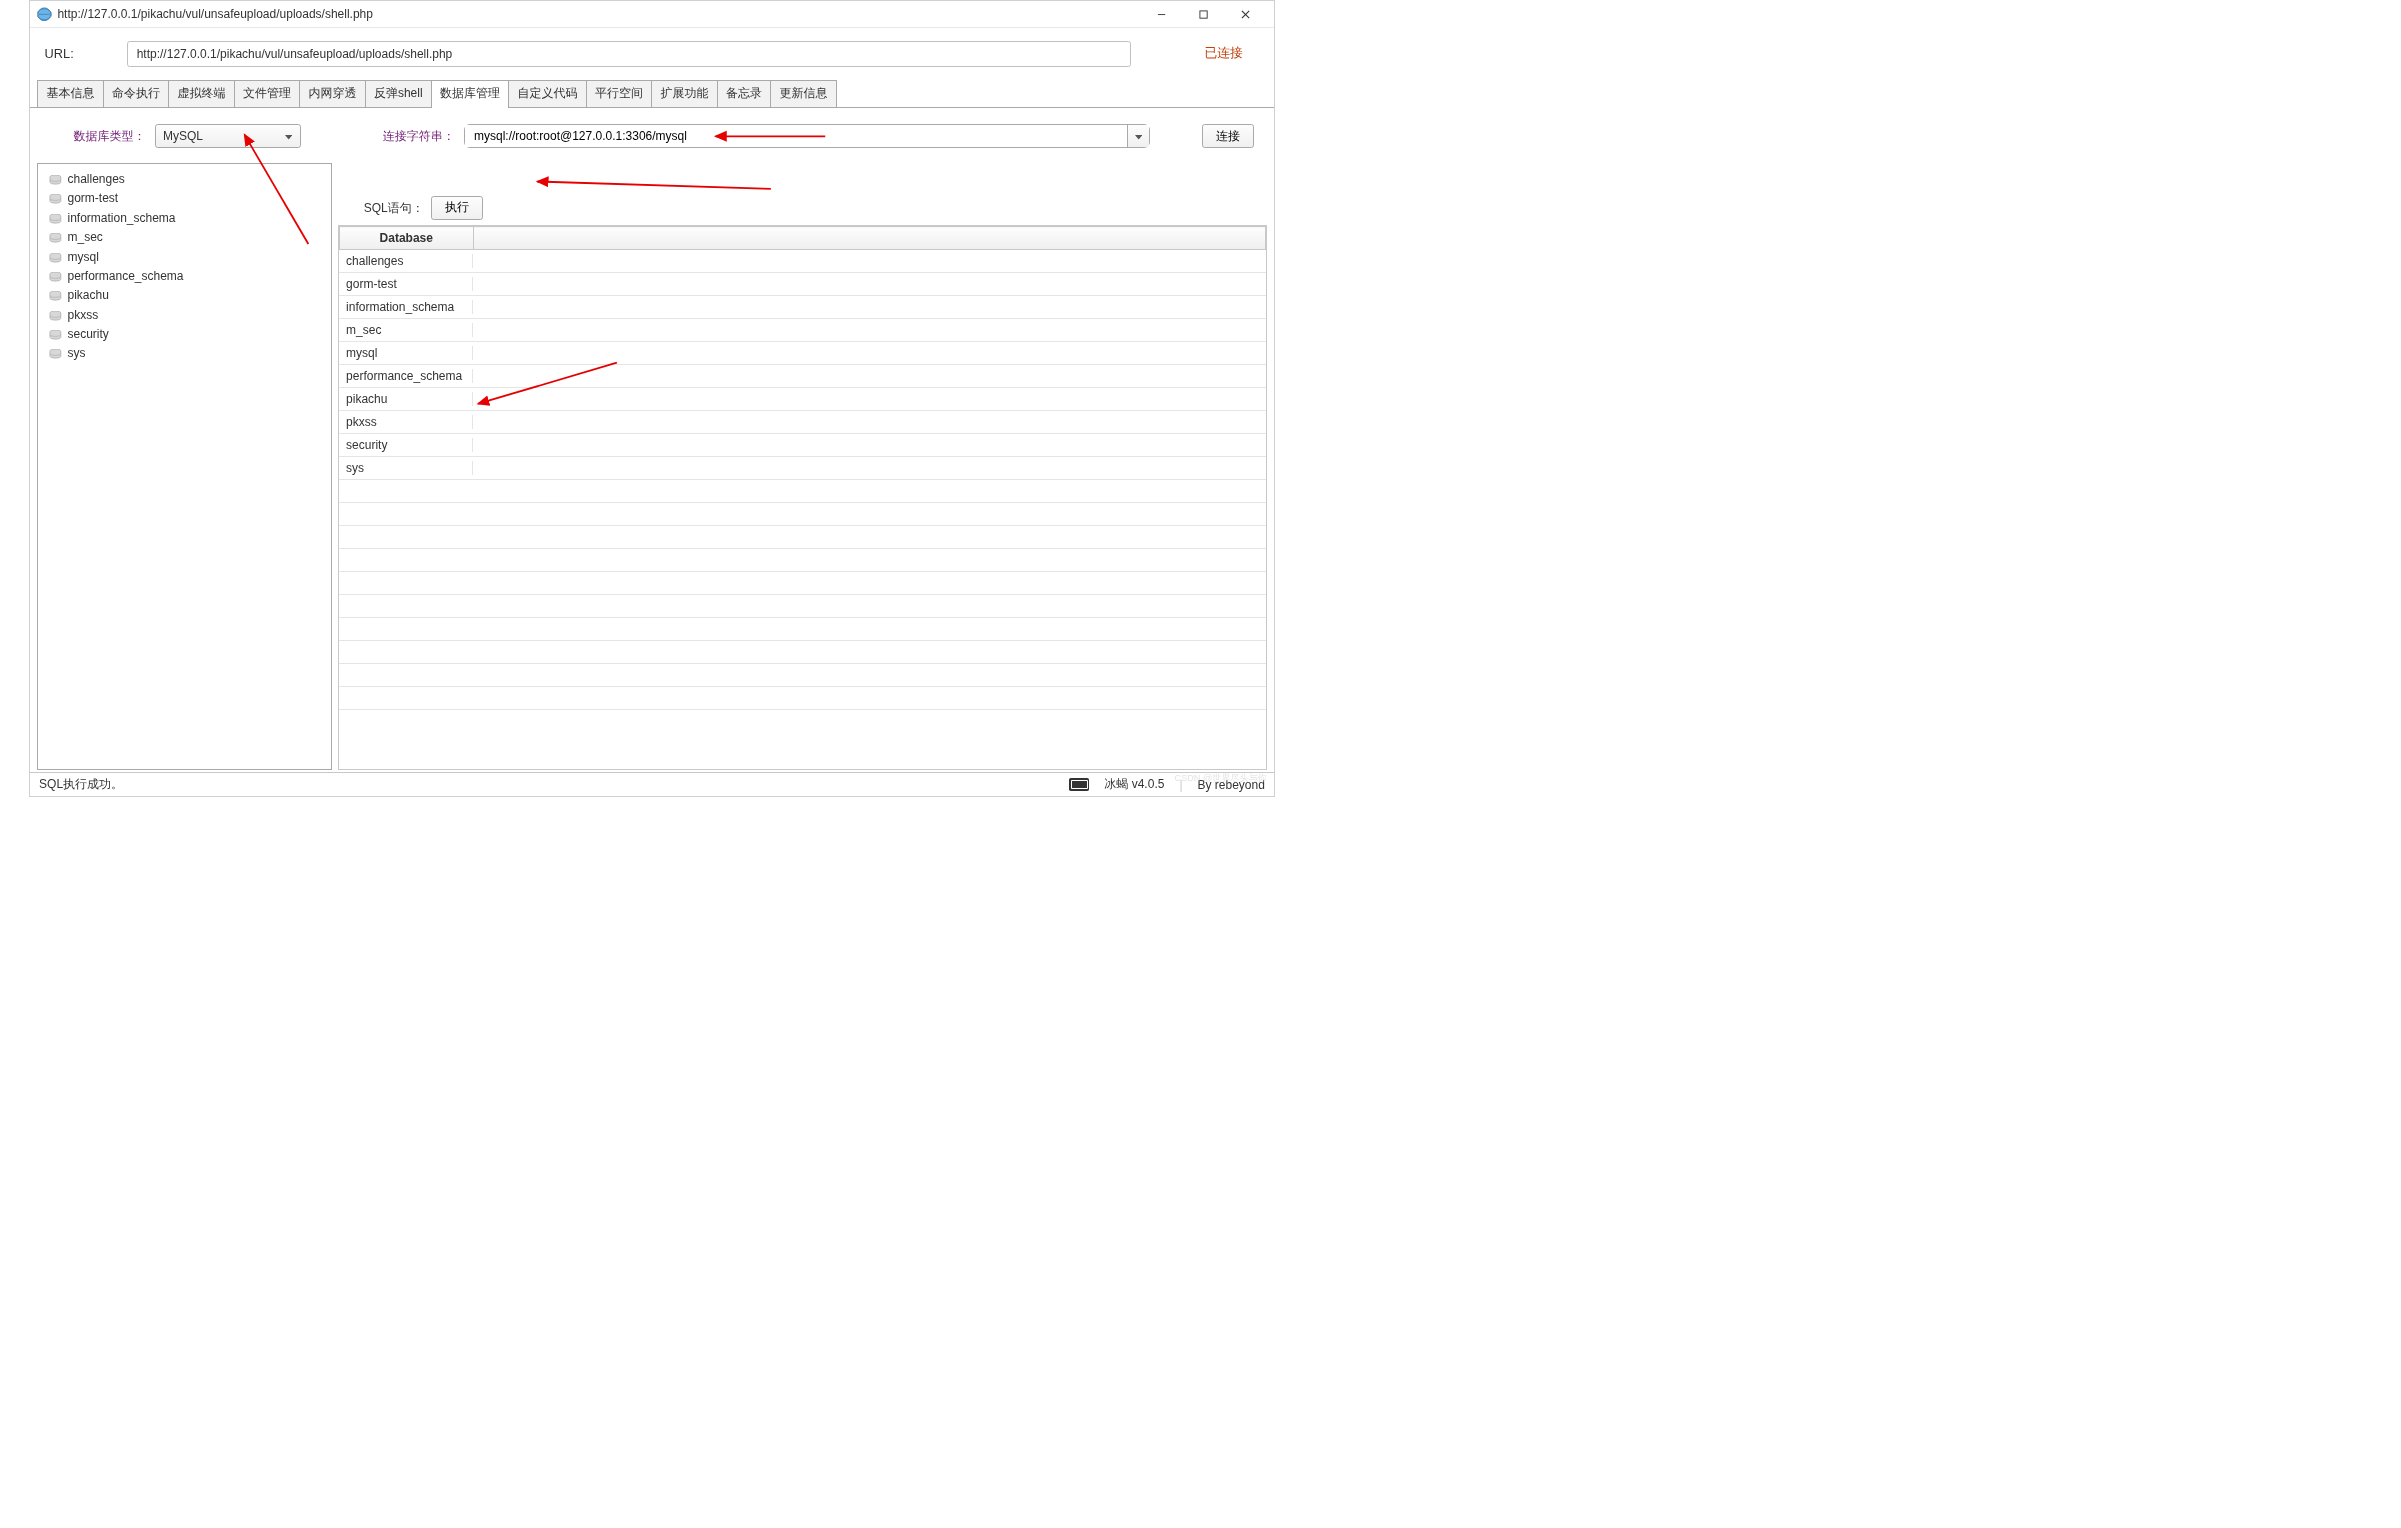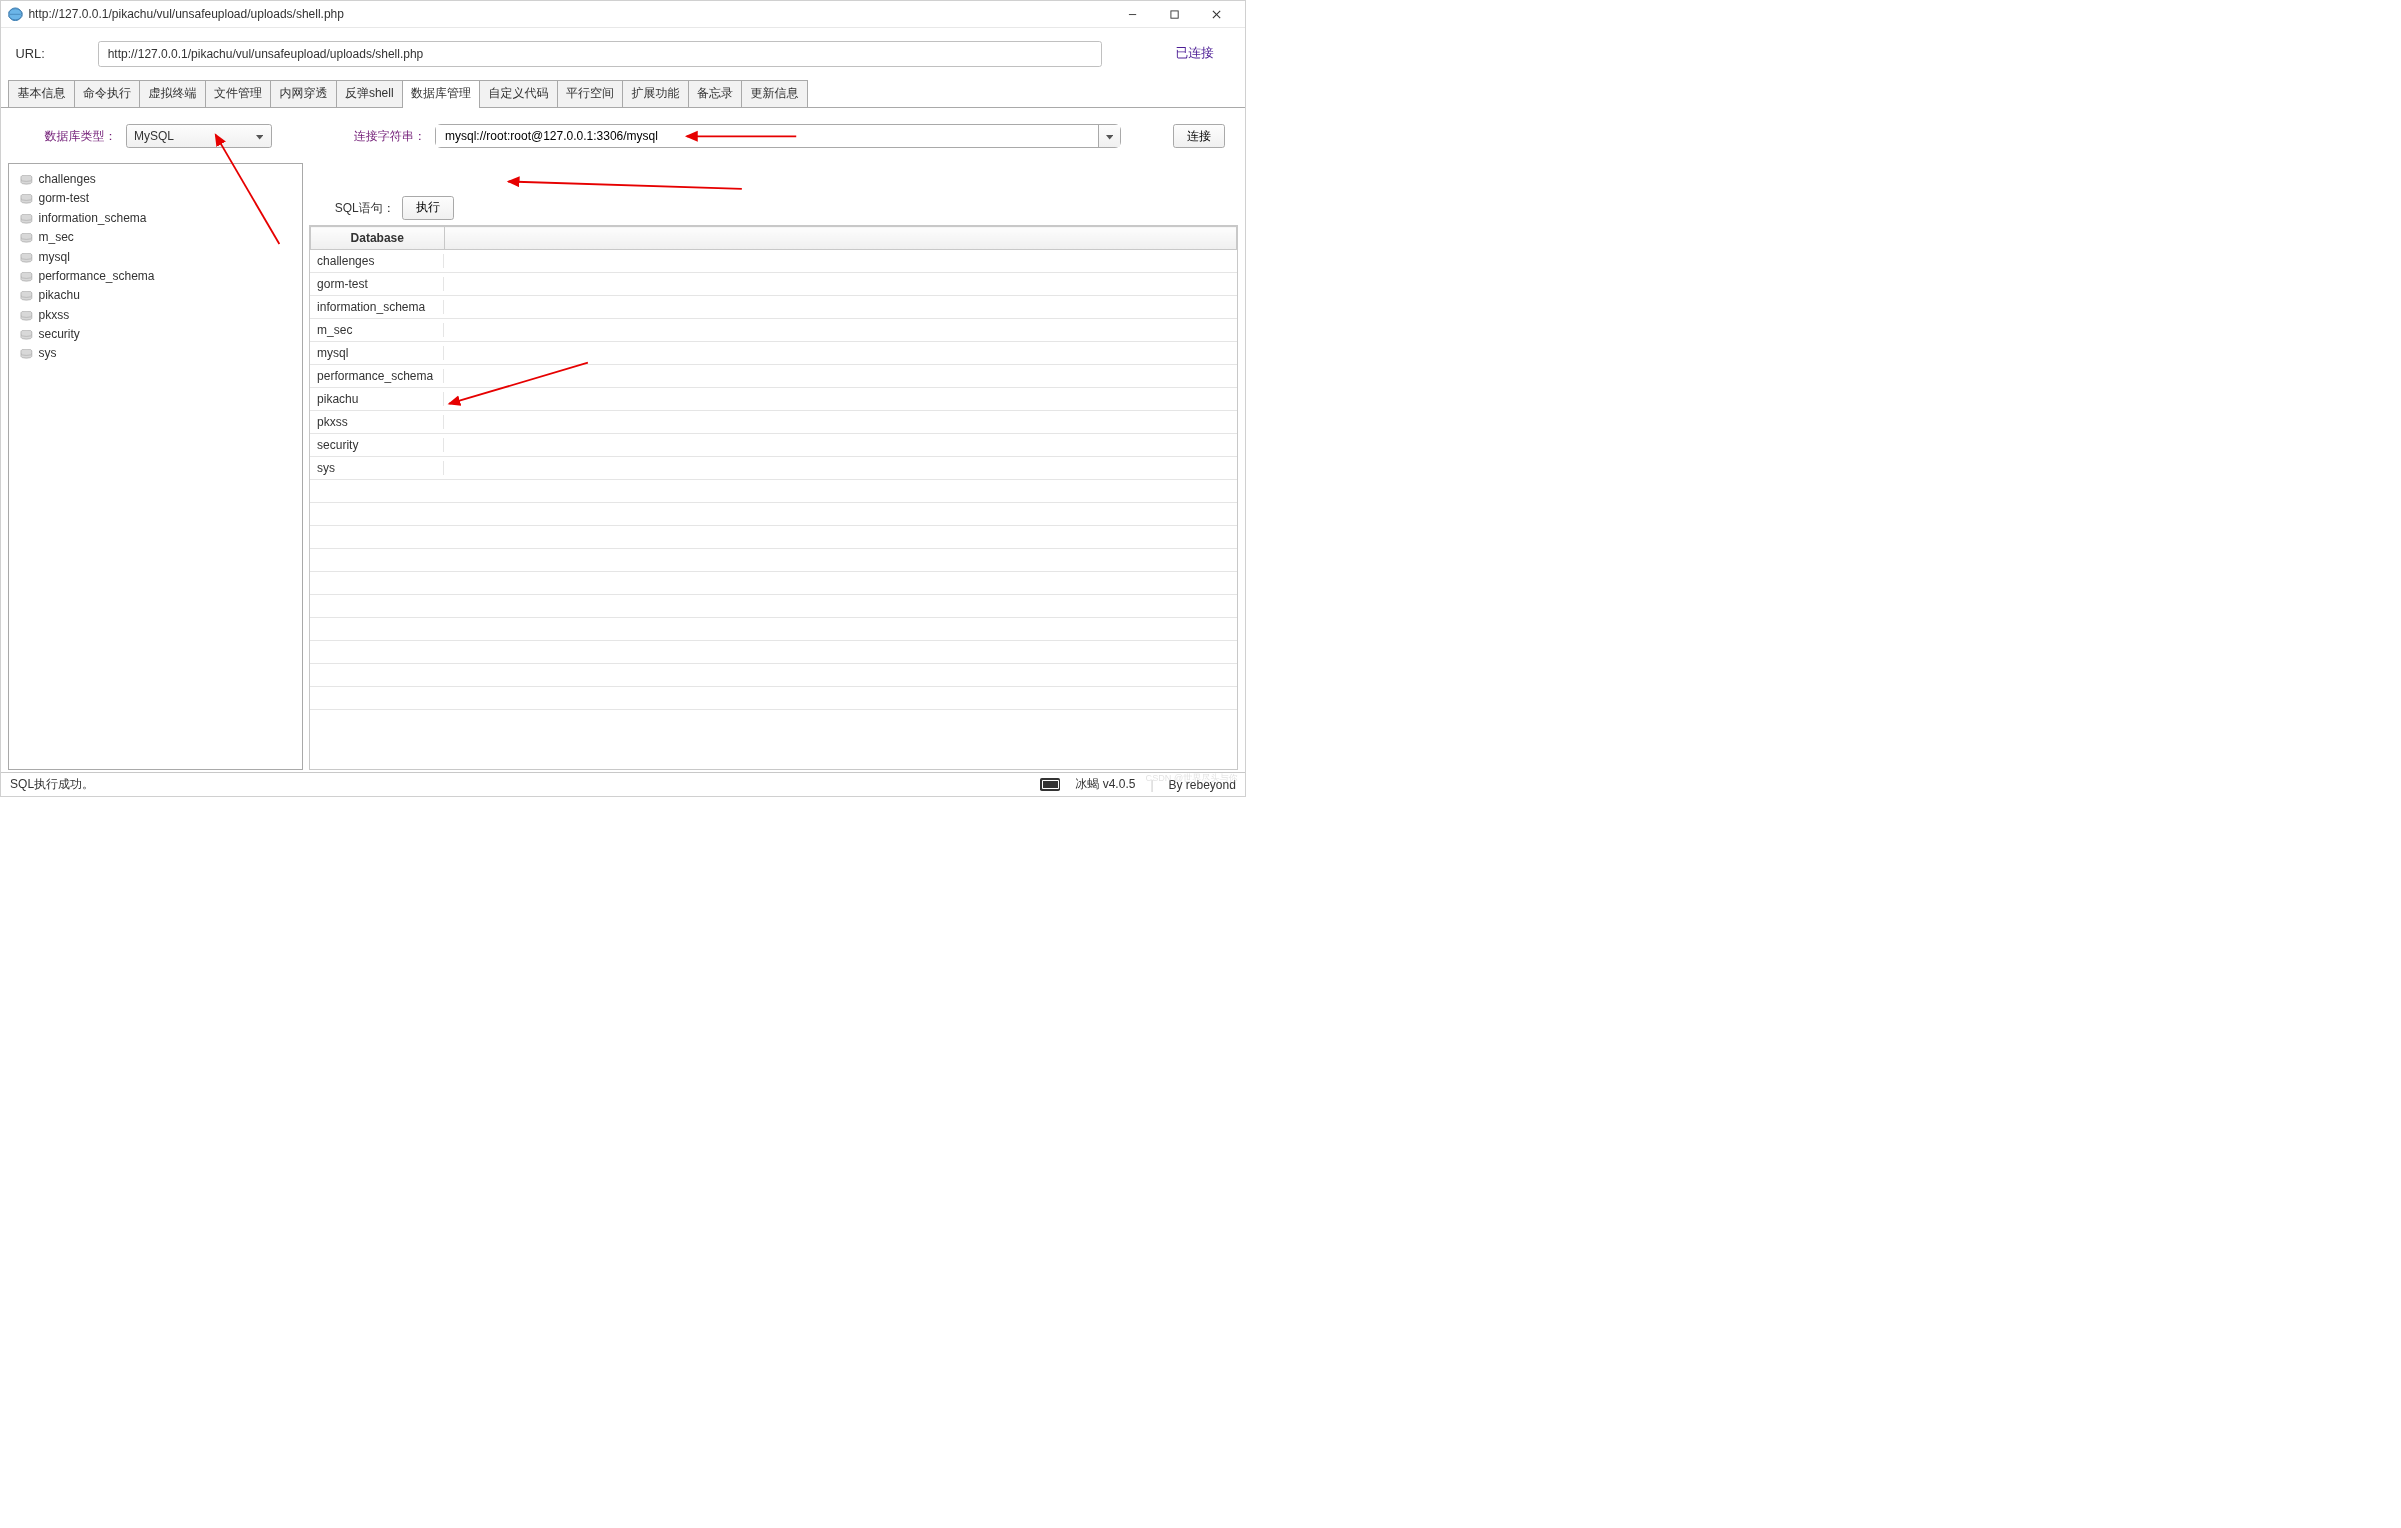--- a/index.html
+++ b/index.html
@@ -1,31 +1,31 @@
 <!DOCTYPE html>
 <html style="font-size:14.6px"><head>
   <meta charset="utf-8">
   <style>
     * { box-sizing: border-box; margin: 0; padding: 0; }
     body { font-family: "Microsoft YaHei", "Segoe UI", Arial, sans-serif; font-size: 12px; color: #333; background: #fff; overflow: hidden; }
     
-    .window { width: 1246px; height: 797px; background: #fff; display: flex; flex-direction: column; border: 0.9px solid #d0d0d0; position: relative; }
+    .window { width: 1246px; height: 797px; background: #fff; display: flex; flex-direction: column; border: 0.9px solid #d0d0d0; position: relative; margin-left: 29px; }
     
     
     .titlebar { height: 27.4px; display: flex; align-items: center; padding: 0 7.3px; background: #fff; border-bottom: 0.9px solid #e8e8e8; }
     .titlebar-icon { width: 14.6px; height: 14.6px; margin-right: 5.5px; }
     .titlebar-text { flex: 1; font-size: 12px; color: #333; }
     .window-controls { display: flex; gap: 0; }
     .win-btn { width: 42px; height: 25.6px; display: flex; align-items: center; justify-content: center; cursor: default; }
     
     
     .url-row { padding: 12.8px 14.6px 12.8px 14.6px; display: flex; align-items: center; gap: 11px; }
     .url-label { width: 71px; text-align: left; font-size: 12.8px; color: #333; }
     .url-input { flex: 1; height: 25.6px; padding: 0 9.1px; border: 0.9px solid #c0c0c0; border-radius: 2.7px; background: #fff; font-size: 12px; color: #333; max-width: 1004px; }
-    .connected { color: #4c1d95; font-size: 12.8px; margin-left: auto; margin-right: 16.5px; }
+    .connected { color: #c2410c; font-size: 12.8px; margin-left: auto; margin-right: 16.5px; }
     
     
     .tabs { display: flex; padding: 0 7.3px; border-bottom: 0.9px solid #a9a9a9; position: relative; }
     .tab { padding: 4.6px 8.2px; border: 0.9px solid #a9a9a9; border-bottom: none; background: #f2f2f2; margin-right: -0.9px; font-size: 12px; cursor: default; position: relative; }
     .tab.active { background: #fff; z-index: 1; }
     .tab.active::after { content: ''; position: absolute; left: 0; right: 0; bottom: -0.9px; height: 0.9px; background: #fff; }
     
     
     .db-config-row { padding: 16.5px 14.6px 9.1px 14.6px; display: flex; align-items: center; gap: 9.1px; position: relative; }
     .cfg-label { font-size: 12px; color: #701a75; }

